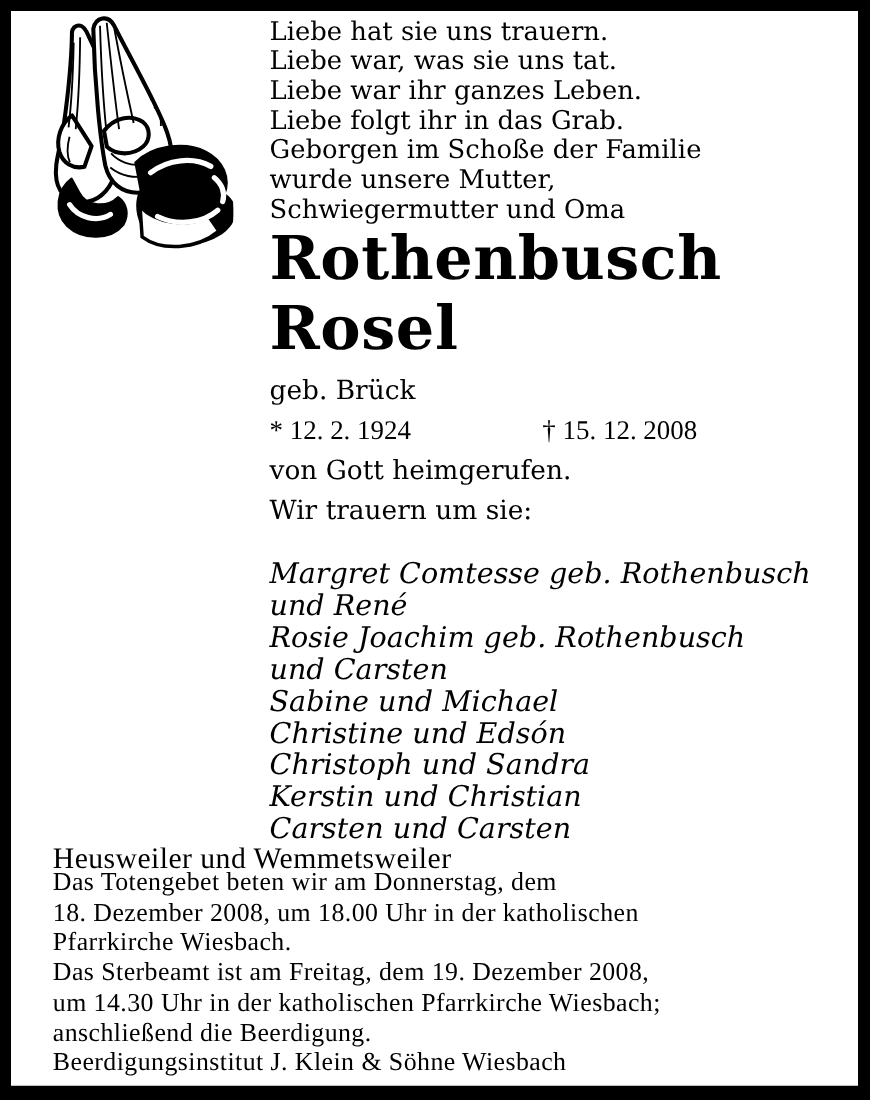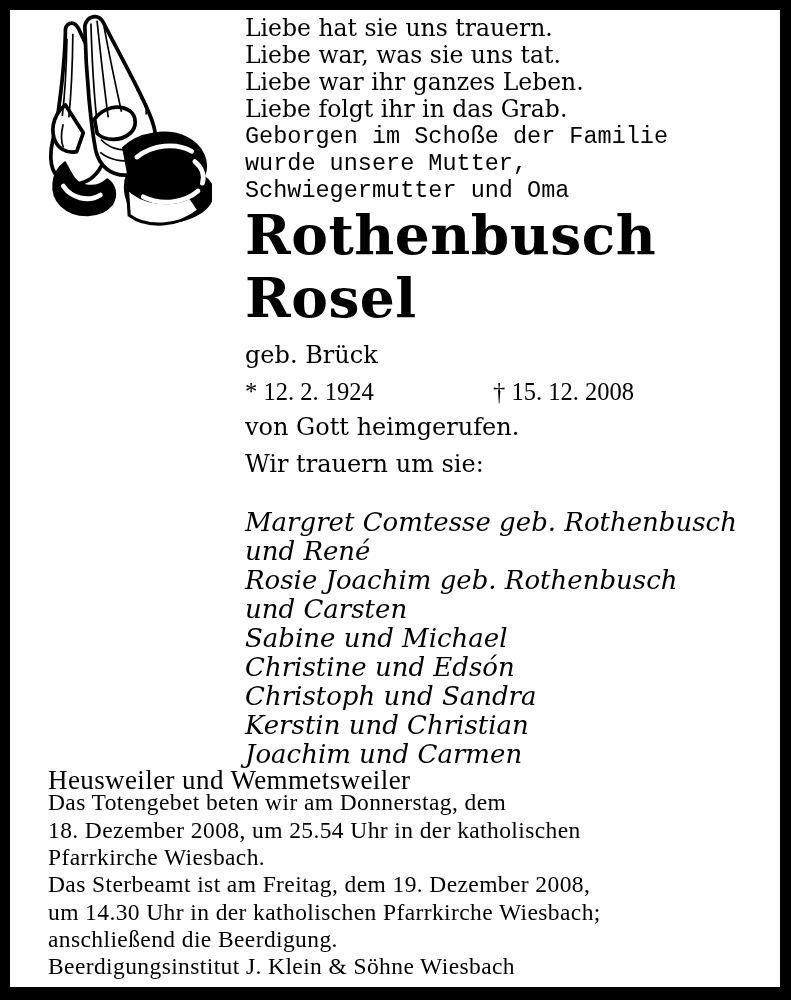--- a/index.html
+++ b/index.html
@@ -27,21 +27,21 @@
     left: 22px;
     top: 0px;
     width: 180px;
     height: 228px;
   }
 
   
   .main-col { left: 235px; }
 
   .poem-block   { top: 5px;   font-size: 23.5px; line-height: 27px; }
-  .intro-line   { font-size: 23.5px; line-height: 27px; font-family: Liberation Mono, monospace; }
+  .intro-line   { font-size: 23.5px; line-height: 27px; }
 
   .name-block   { top: 193px; font-size: 55px; font-weight: bold; line-height: 63px; letter-spacing: 0.5px; }
 
   .maiden       { top: 330px; font-size: 24px; line-height: 30px; }
 
   .dates        { top: 366px; font-size: 24.5px; line-height: 32px; font-family: Liberation Serif, serif; }
   .birth        { display: inline-block; width: 248px; }
 
   .called-home  { top: 402px; font-size: 24px; line-height: 30px; }
 
@@ -133,28 +133,28 @@
 
   <div class="abs main-col mourners">
     <div>Margret Comtesse geb. Rothenbusch</div>
     <div>und René</div>
     <div>Rosie Joachim geb. Rothenbusch</div>
     <div>und Carsten</div>
     <div>Sabine und Michael</div>
     <div>Christine und Edsón</div>
     <div>Christoph und Sandra</div>
     <div>Kerstin und Christian</div>
-    <div>Joachim und Carmen</div>
+    <div>Carsten und Carsten</div>
   </div>
 
   <div class="abs bottom-col places">Heusweiler und Wemmetsweiler</div>
 
   <div class="abs bottom-col prayer-block">
     <div>Das Totengebet beten wir am Donnerstag, dem</div>
-    <div>18. Dezember 2008, um 25.54 Uhr in der katholischen</div>
+    <div>18. Dezember 2008, um 18.00 Uhr in der katholischen</div>
     <div>Pfarrkirche Wiesbach.</div>
   </div>
 
   <div class="abs bottom-col requiem-block">
     <div>Das Sterbeamt ist am Freitag, dem 19. Dezember 2008,</div>
     <div>um 14.30 Uhr in der katholischen Pfarrkirche Wiesbach;</div>
     <div>anschließend die Beerdigung.</div>
   </div>
 
   <div class="abs bottom-col funeral-home">Beerdigungsinstitut J. Klein &amp; Söhne Wiesbach</div>

